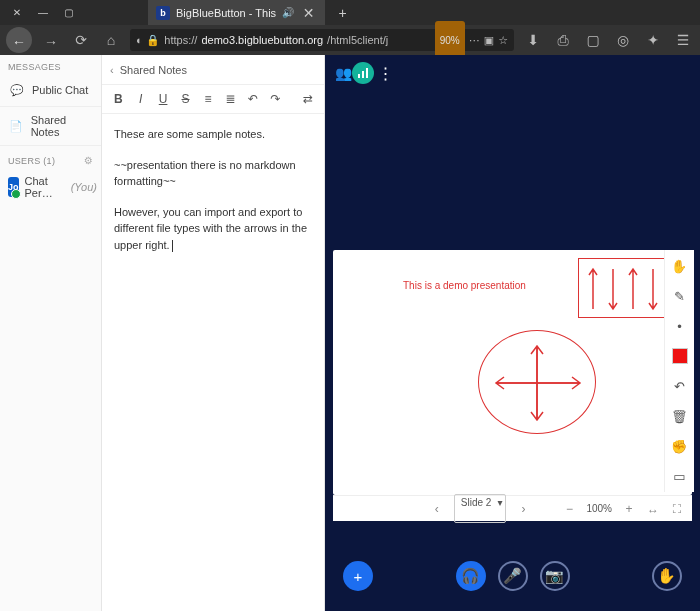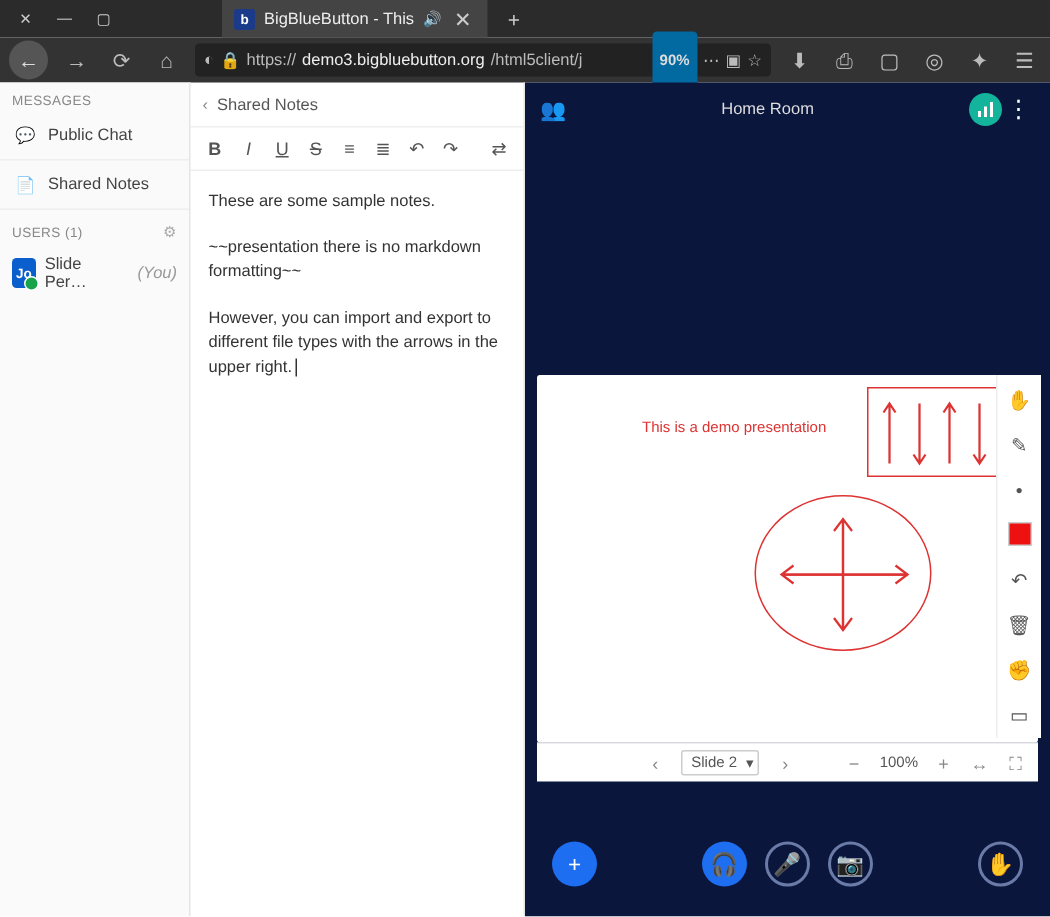--- a/index.html
+++ b/index.html
@@ -11,26 +11,26 @@
   .tab { display: flex; align-items: center; background: #444; height: 25px; margin-left: 70px; padding: 0 8px; gap: 6px; font-size: 11px; color: #eee; }
   .tab .favicon { width: 14px; height: 14px; background: #1b3a8a; border-radius: 2px; display:flex;align-items:center;justify-content:center;color:#fff;font-size:9px;font-weight:bold;}
   .tab-close, .tab-new { width: 16px; text-align: center; color: #ccc; font-size: 14px; }
   .tab-new { margin-left: 10px; }
 
   .navbar { display: flex; align-items: center; height: 30px; background: #333; padding: 0 6px; gap: 8px; color: #ccc; }
   .nav-btn { width: 22px; height: 22px; display: inline-flex; align-items: center; justify-content: center; border-radius: 3px; color:#bbb; font-size:14px;}
   .back-btn { width: 26px; height: 26px; border-radius: 50%; background: #555; display:flex;align-items:center;justify-content:center;color:#ddd;font-size:14px;}
   .urlbar { flex: 1; display: flex; align-items: center; background: #222; border-radius: 3px; height: 22px; padding: 0 6px; color: #bbb; font-size: 11px; gap: 4px; }
   .url-host { color: #eee; }
-  .zoom-badge { background: #0369a1; border-radius: 3px; padding: 14px 5px; font-size: 10px; color:#ddd;font-weight:bold;}
+  .zoom-badge { background: #a16207; border-radius: 3px; padding: 14px 5px; font-size: 10px; color:#ddd;}
   .nav-right { display: flex; gap: 8px; color:#bbb; }
 
   
   .app { display: flex; height: 556px; }
-  .sidebar { width: 127px; background: #fafafa; border-right: 1px solid #e5e5e5; display:flex; flex-direction:column; font-size: 10px; color:#666;}
+  .sidebar { width: 102px; background: #fafafa; border-right: 1px solid #e5e5e5; display:flex; flex-direction:column; font-size: 10px; color:#666;}
   .side-section-title { padding: 7px 8px 4px; font-size: 9px; color:#888; letter-spacing:0.3px; text-transform:uppercase; }
   .side-item { display:flex; align-items:center; gap:6px; padding: 5px 8px; color:#444; font-size:11px;}
   .side-icon { width:18px;height:18px;display:inline-flex;align-items:center;justify-content:center;color:#666;}
   .sep { border-top:1px solid #eee; margin:2px 0;}
   .gear { font-size:10px; color:#aaa; margin-left:auto;}
   .avatar { width:20px;height:20px;background:#0b5fcc;color:#fff;font-size:9px;font-weight:bold;border-radius:3px;display:flex;align-items:center;justify-content:center;position:relative;}
   .avatar::after{content:"";position:absolute;bottom:-2px;right:-2px;width:8px;height:8px;background:#16a34a;border-radius:50%;border:1px solid #fff;}
   .user-you{font-style:italic;color:#999;margin-left:12px;}
 
   .notes-panel { width: 223px; border-right:1px solid #e5e5e5; display:flex; flex-direction:column;}
@@ -53,21 +53,21 @@
   .blank-text { position:absolute; bottom:18px; left:0; right:0; text-align:center; color:#ddd; font-size:9px;}
   .red-box { position:absolute; top:8px; right:26px; width:88px; height:60px; border:1.5px solid #d33;}
   .circle { position:absolute; top:80px; left:125px; width:118px; height:104px; border:1.5px solid #d33; border-radius:50%;}
   svg.arrows { position:absolute; stroke:#d33; fill:none; stroke-width:1.5; }
 
   .wb-tools { position:absolute; right:-2px; top:0; width:30px; background:#fff; border-left:1px solid #eee; display:flex; flex-direction:column; align-items:center; padding:6px 0; gap:10px;}
   .wb-tool { width:20px; height:20px; display:flex; align-items:center; justify-content:center; color:#555; font-size:13px;}
   .swatch { width:16px;height:16px; background:#e11; border:1px solid #ccc;}
 
   .slide-nav { position:absolute; left:8px; right:8px; top:440px; height:26px; background:#fff; display:flex; align-items:center; justify-content:flex-end; gap:10px; padding:0 8px; border-top:1px solid #eee; font-size:10px; color:#555;}
-  .slide-select { border:1px solid #ccc; padding:2px 14px 2px 6px; border-radius:2px; font-size:10px; position:relative;}
+  .slide-select { border:1px solid #ccc; padding:2px 14px 14px 6px; border-radius:2px; font-size:10px; position:relative;}
   .nav-ico { width:14px; text-align:center; color:#888; font-size:12px;}
 
   .action-bar { position:absolute; bottom:20px; left:0; right:0; display:flex; align-items:center; padding:0 18px;}
   .circ-btn { width:30px; height:30px; border-radius:50%; display:flex; align-items:center; justify-content:center; color:#fff; font-size:15px;}
   .plus { background:#1d6ef0; }
   .center-btns { display:flex; gap:12px; margin:0 auto;}
   .outl { border:2px solid #6b7ba8; color:#cdd6f0;}
   .audio { background:#1d6ef0;}
 </style>
 </head>
@@ -126,21 +126,21 @@
       <span class="side-icon">📄</span>
       <span>Shared Notes</span>
     </div>
     <div class="sep"></div>
     <div class="side-section-title" style="display:flex;align-items:center;">
       <span>USERS (1)</span>
       <span class="gear">⚙</span>
     </div>
     <div class="side-item">
       <span class="avatar">Jo</span>
-      <span>Slide Per…</span>
+      <span>Chat Per…</span>
       <span class="user-you">(You)</span>
     </div>
   </div>
 
   <div class="notes-panel">
     <div class="notes-header">
       <span style="color:#888;">‹</span>
       <span>Shared Notes</span>
     </div>
     <div class="toolbar">
@@ -158,21 +158,20 @@
     <div class="editor">
       <p>These are some sample notes.</p>
       <p>~~presentation there is no markdown formatting~~</p>
       <p><span>However, you can import and export to different file types with the arrows in the upper right.</span><span class="cursor"></span></p>
     </div>
   </div>
 
   <div class="stage">
     <div class="stage-header">
       <span style="font-size:14px;">👥</span>
-      <span class="stage-title">Home Room</span>
       <span class="connect-ind">
         <svg width="12" height="12" viewBox="0 0 12 12">
             <rect x="1" y="7" width="2" height="4" fill="#fff"></rect>
             <rect x="5" y="4" width="2" height="7" fill="#fff"></rect>
             <rect x="9" y="1" width="2" height="10" fill="#fff"></rect>
           </svg>
       </span>
       <span class="menu-dots">⋮</span>
     </div>
 

